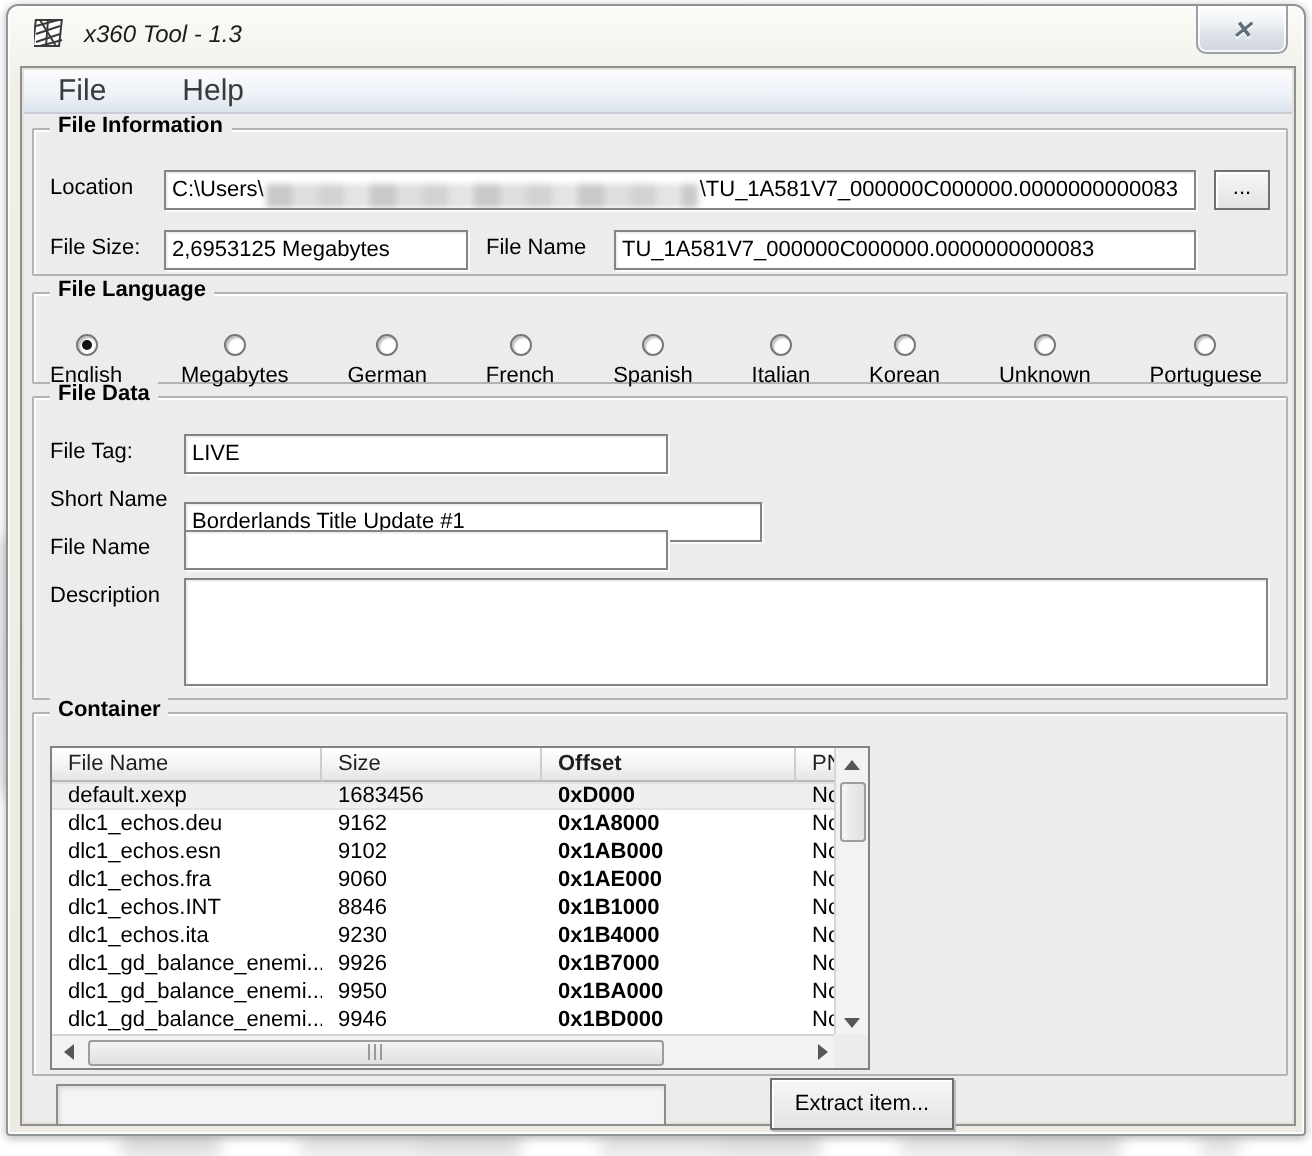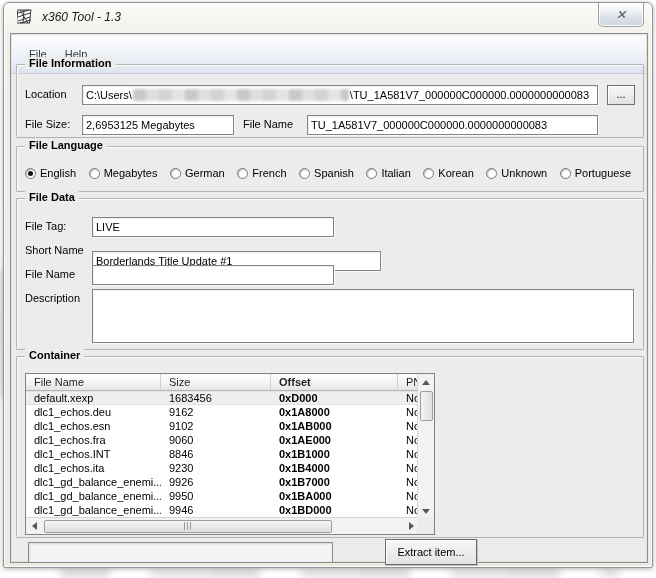--- a/index.html
+++ b/index.html
@@ -36,25 +36,25 @@
     cursor:default; display:flex; align-items:center; justify-content:center;
   }
   .close-glyph { font-size:12px; font-weight:bold; color:#5f6e7d; line-height:1; text-shadow:0 1px 0 #fff; }
 
   .client {
     position:absolute; left:6px; top:30px; width:638px; height:530px;
     background:#ececec; border:1px solid #8f8f8f;
     box-shadow:inset 0 0 0 1px #e3e1da;
   }
   .menubar {
-    position:absolute; left:1px; top:1px; right:1px; height:39px;
+    position:absolute; left:1px; top:1px; right:1px; height:22px;
     background:linear-gradient(#fbfcfd,#eef2f8 55%,#dde4ee);
     border-bottom:1px solid #c8cdd6;
-    display:flex; align-items:center; padding-left:8px; gap:0;
-    font-size:11px; color:#3a3a3a;
+    display:flex; align-items:center; padding-left:8px; gap:20px;
+    font-size:15px; color:#3a3a3a;
   }
   .menu-item { padding:2px 9px; border-radius:2px; }
 
   .content { position:absolute; left:1px; top:24px; right:1px; bottom:1px; }
 
   
   .groupbox {
     position:absolute; left:4px; width:628px;
     border:1px solid #b3b3b3; border-radius:1px;
     box-shadow:inset 1px 1px 0 #fdfdfd;
@@ -67,36 +67,36 @@
 
   .tbox, .tarea {
     position:absolute; background:#fff;
     border:1px solid #848484;
     box-shadow:inset 1px 1px 0 rgba(0,0,0,.06), 1px 1px 0 #f9f9f9;
     font-family:"Liberation Sans", sans-serif; font-size:11px; color:#000;
   }
   input.tbox { padding:0 3px; }
   .tbox { height:20px; line-height:18px; }
   .tarea { resize:none; padding:2px 3px; }
-  .composite-box { display:flex; align-items:center; padding:0 3px; overflow:hidden; white-space:nowrap; }
+  .composite-box { display:flex; align-items:flex-end; padding:0 3px; overflow:hidden; white-space:nowrap; }
   .redacted {
     display:inline-block; width:216px; height:12px; margin:0 1px; flex:0 0 auto;
     background:repeating-linear-gradient(90deg,#c9c9c9 0 13px,#dedede 13px 26px,#d2d2d2 26px 39px,#e4e4e4 39px 52px);
     filter:blur(1.5px); border-radius:1px;
   }
   .browse-btn {
     position:absolute; width:28px; height:20px;
     background:linear-gradient(#f7f7f7,#e2e2e2);
     border:1px solid #707070; box-shadow:inset 1px 1px 0 #fff;
     font-size:11px; text-align:center; line-height:17px; cursor:default;
   }
 
   
   .radio-row { position:absolute; left:8px; right:12px; top:20px; display:flex; justify-content:space-between; }
-  .radio-opt { display:flex; align-items:center; gap:4px; cursor:default; }
+  .radio-opt { display:flex; align-items:center; gap:4px; cursor:default;flex-direction:column; }
   .radio-circle {
     width:11px; height:11px; border-radius:50%; background:#fff;
     border:1px solid #777; box-shadow:inset 1px 1px 1px rgba(0,0,0,.25);
     position:relative; flex:0 0 auto;
   }
   .radio-circle.checked::after {
     content:""; position:absolute; left:2px; top:2px; width:5px; height:5px;
     border-radius:50%; background:#111;
   }
 

